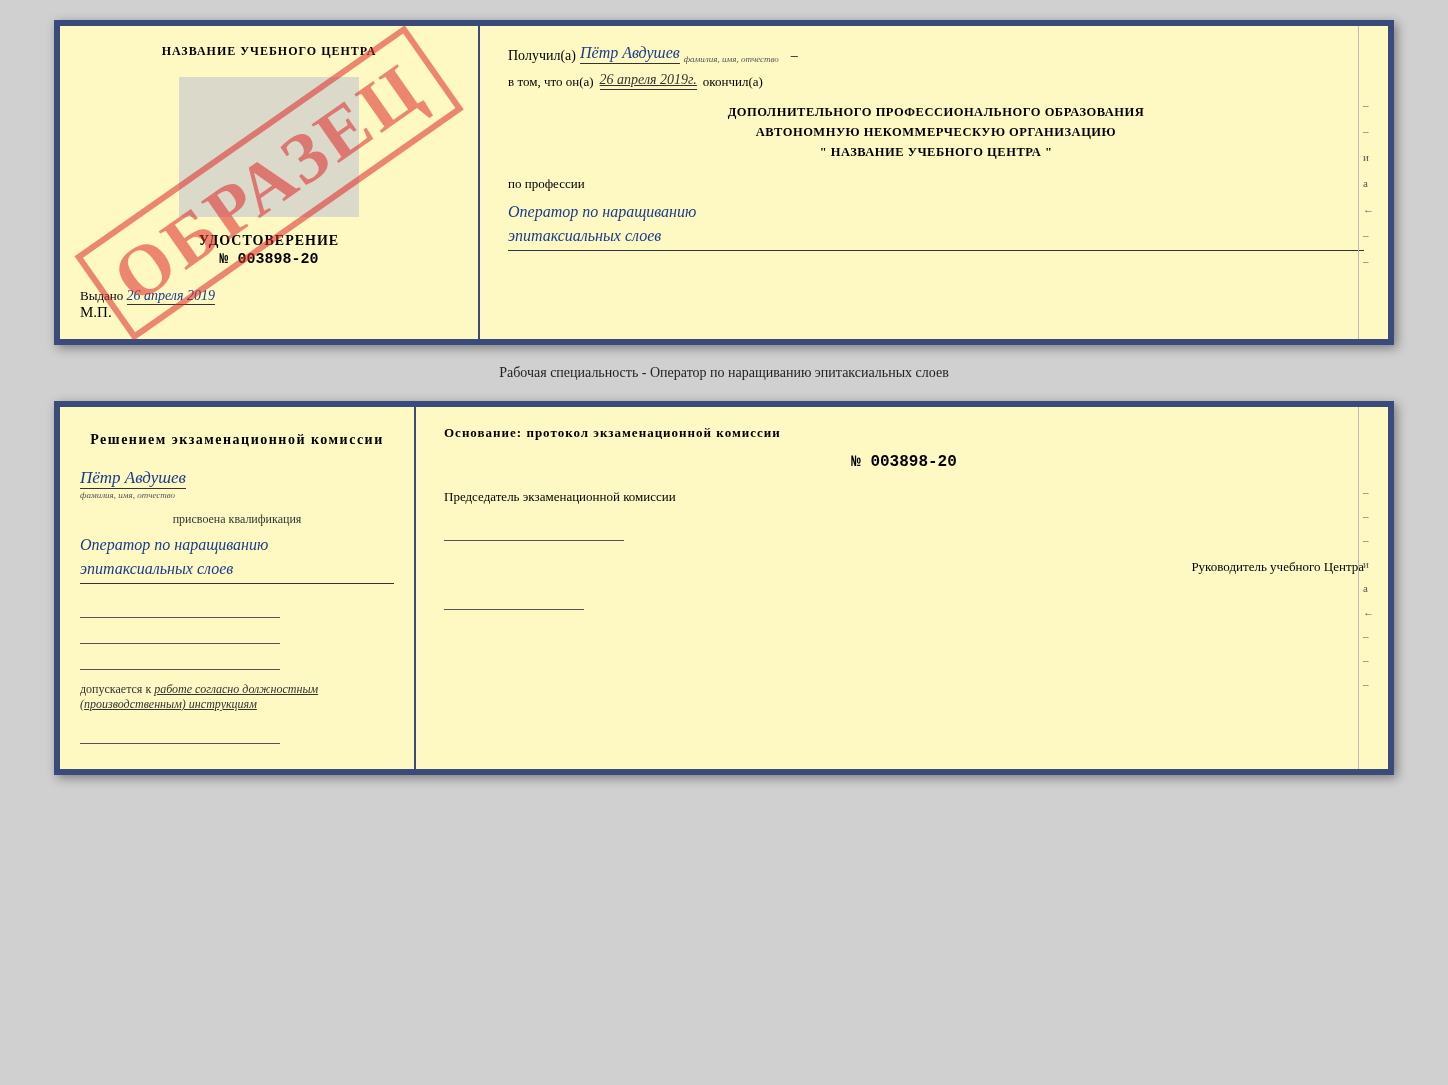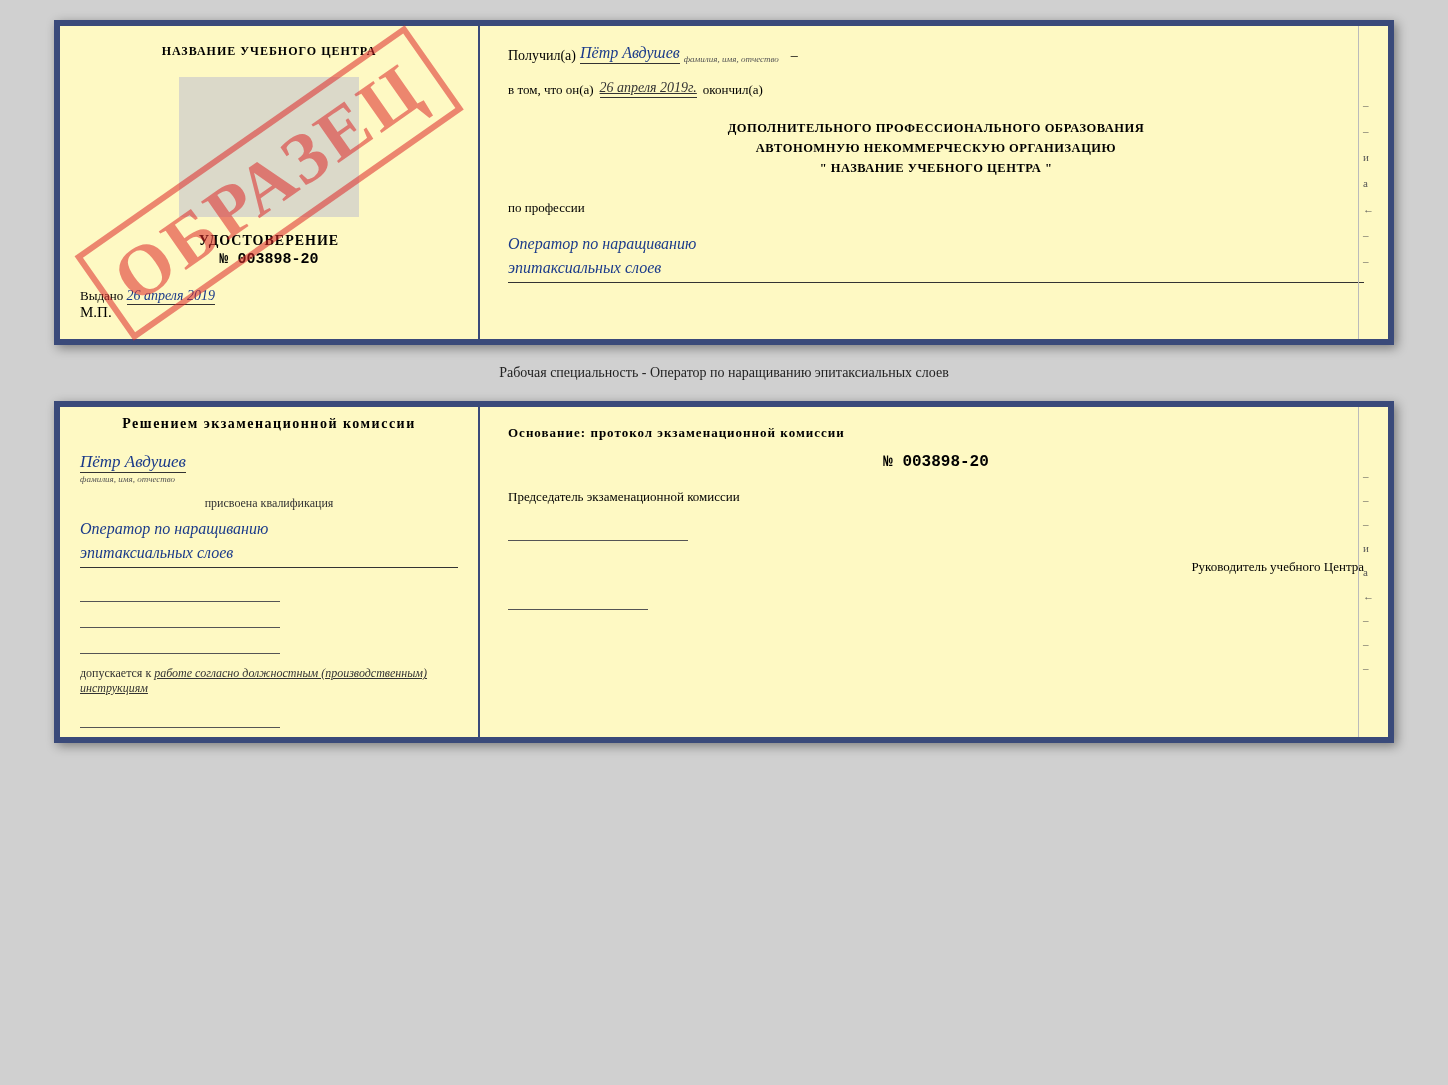--- a/index.html
+++ b/index.html
@@ -31,21 +31,21 @@
       display: flex;
       flex-direction: column;
       position: relative;
     }
 
     .doc-right {
       flex: 1;
       padding: 18px 24px 18px 28px;
       display: flex;
       flex-direction: column;
-      gap: 16px;
+      gap: 8px;
     }
 
     .center-title {
       text-align: center;
       font-size: 12px;
       letter-spacing: 1px;
       font-weight: bold;
       text-transform: uppercase;
       margin-bottom: 10px;
     }
@@ -172,23 +172,23 @@
 
     
     .spec-label {
       font-size: 14px;
       color: #222;
       padding: 2px 0;
     }
 
     
     .doc-left2 {
-      width: 420px;
+      width: 356px;
       border-right: 2px solid #3a4a7a;
-      padding: 9px 20px;
+      padding: 25px 20px;
       display: flex;
       flex-direction: column;
       gap: 6px;
     }
 
     .doc-right2 {
       flex: 1;
       padding: 18px 24px 18px 28px;
       display: flex;
       flex-direction: column;

